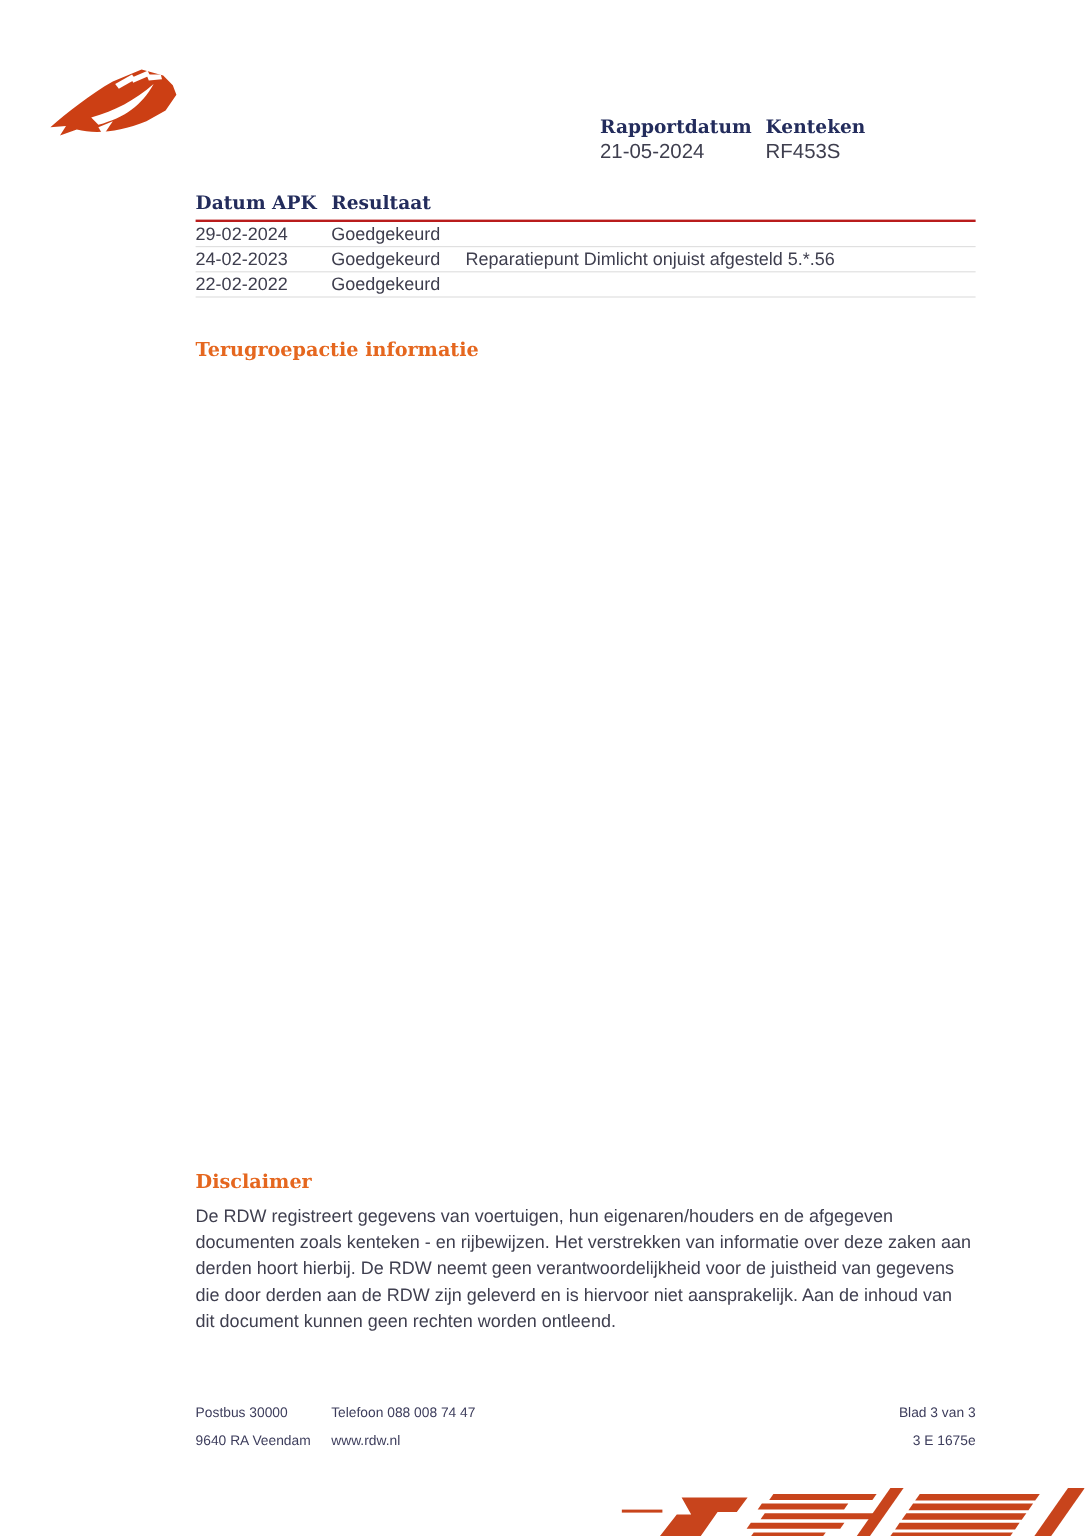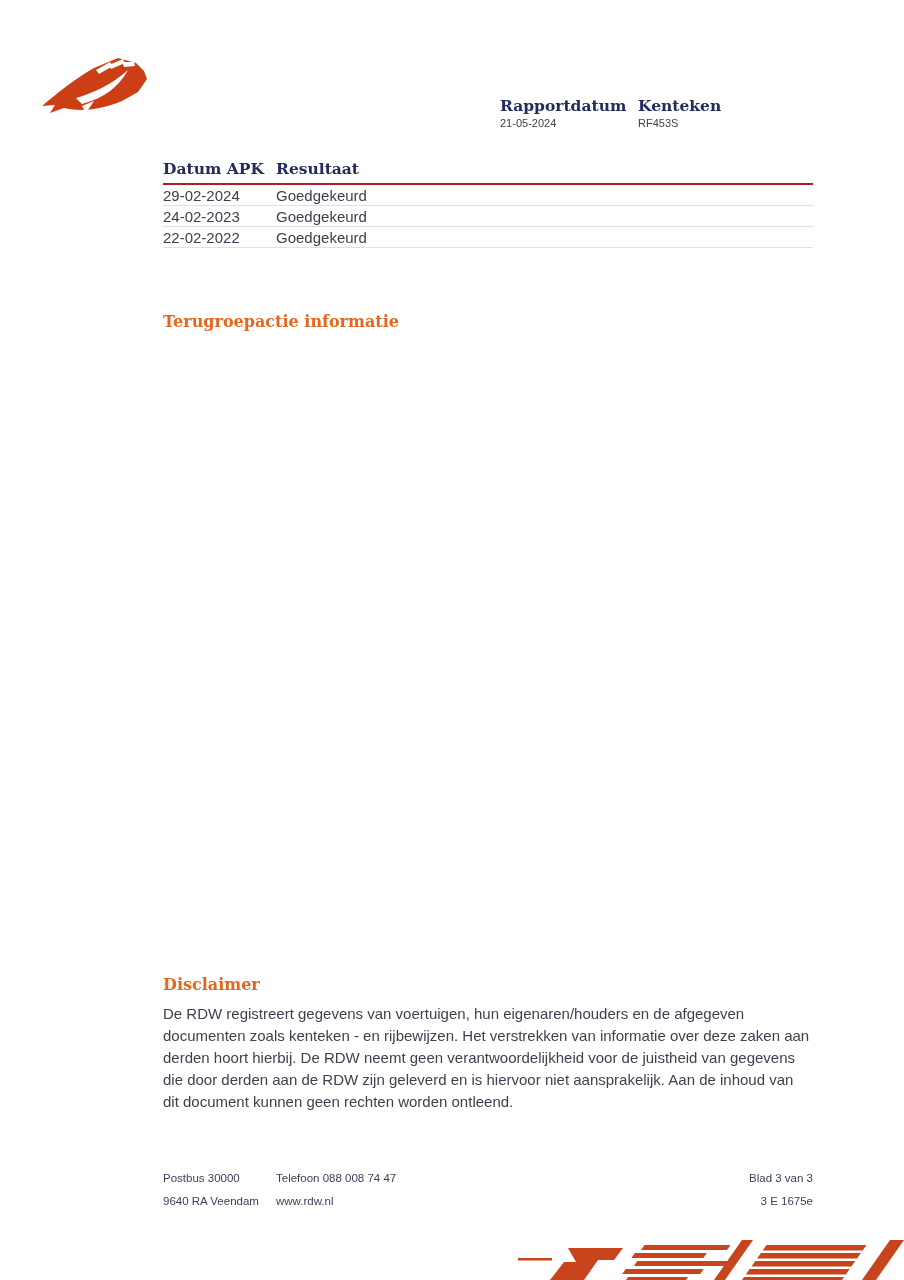--- a/index.html
+++ b/index.html
@@ -27,21 +27,21 @@
     color:#dd7a3d;
   }
   .meta-label {
     position:absolute; top:96px;
     font-family:"DejaVu Serif","Liberation Serif",serif;
     font-size:15.5px; font-weight:bold;
     color:#232c5c;
   }
   .meta-value {
     position:absolute; top:117px;
-    font-size:11px; color:#3e3e4e;
+    font-size:17px; color:#3e3e4e;
   }
   .ml-1, .mv-1 { left:500px; }
   .ml-2, .mv-2 { left:638px; }
 
   
   .apk-table { position:absolute; left:163px; top:159px; width:650px; }
   .apk-header-row {
     display:flex;
     padding-bottom:5px;
     border-bottom:2px solid #b91c1c;
@@ -60,21 +60,21 @@
   .col-resultaat { width:112px; }
   .col-opmerkingen { flex:1; }
 
   
   .section-heading {
     position:absolute; left:163px;
     font-family:"DejaVu Serif","Liberation Serif",serif;
     font-size:16px; font-weight:bold;
     color:#e5671f;
   }
-  .recall-heading { top:282px;margin-top:30px; }
+  .recall-heading { top:282px; }
   .recall-text {
     position:absolute; left:163px; top:303px;
     font-size:15px; color:#3f3f4f;
   }
   .disclaimer-heading { top:975px; }
   .disclaimer-text {
     position:absolute; left:163px; top:1003px;
     width:650px;
     font-size:15px; line-height:22px;
     color:#3f3f4f;
@@ -124,20 +124,21 @@
       <div class="apk-header-cell col-resultaat">Resultaat</div>
     </div>
     <div class="apk-row">
       <div class="col-datum">29-02-2024</div>
       <div class="col-resultaat">Goedgekeurd</div>
       <div class="col-opmerkingen"></div>
     </div>
     <div class="apk-row">
       <div class="col-datum">24-02-2023</div>
       <div class="col-resultaat">Goedgekeurd</div>
+      <div class="col-opmerkingen">Reparatiepunt Dimlicht onjuist afgesteld 5.*.56</div>
     </div>
     <div class="apk-row">
       <div class="col-datum">22-02-2022</div>
       <div class="col-resultaat">Goedgekeurd</div>
       <div class="col-opmerkingen"></div>
     </div>
   </div>
 
   <div class="section-heading recall-heading">Terugroepactie informatie</div>
 

